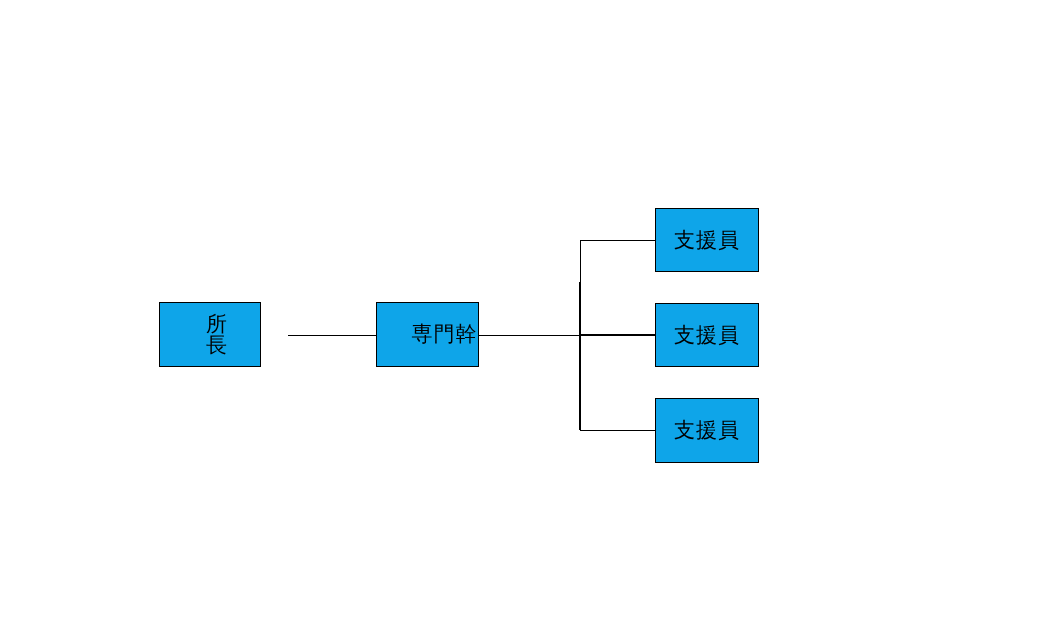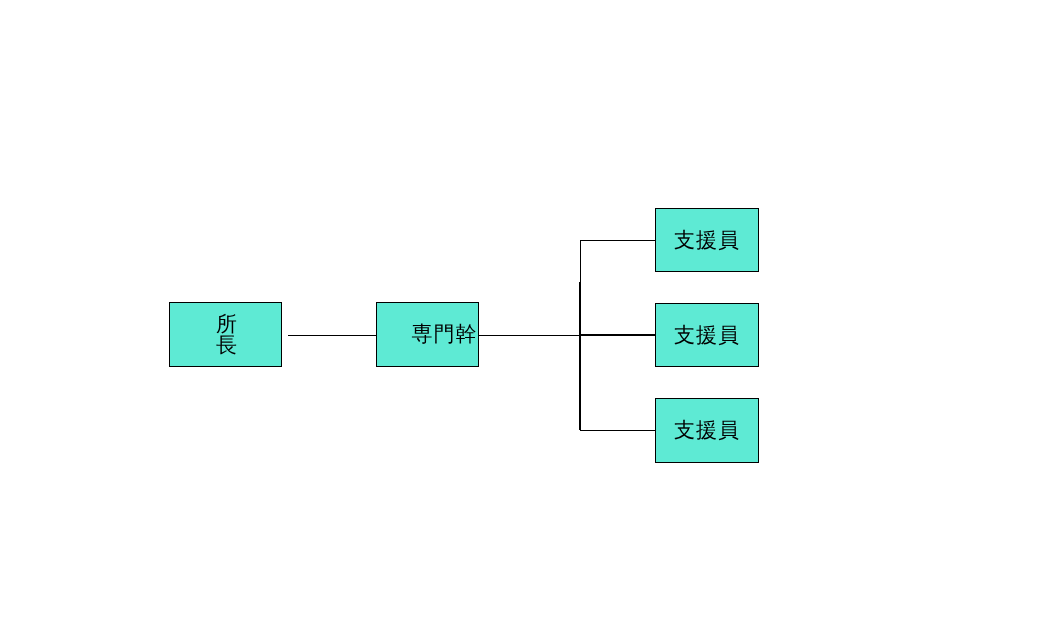--- a/index.html
+++ b/index.html
@@ -19,30 +19,30 @@
     position: absolute;
     left: 0;
     top: 0;
     width: 1058px;
     height: 621px;
   }
   .node {
     position: absolute;
     box-sizing: border-box;
     border: 1.5px solid #000000;
-    background: #5eead4;
+    background: #0ea5e9;
     display: flex;
     align-items: center;
     justify-content: center;
     color: #000000;
     font-size: 21px;
     letter-spacing: 1px;
     line-height: 1;
   }
-  .node-director        { left: 169px; top: 302px; width: 113px; height: 65px; padding-left: 46px; }
+  .node-director        { left: 159px; top: 302px; width: 102px; height: 65px; padding-left: 46px; }
   .node-specialist      { left: 376px; top: 302px; width: 103px; height: 65px; padding-left: 34px; }
   .node-support-1       { left: 655px; top: 208px; width: 104px; height: 64px; }
   .node-support-2       { left: 655px; top: 303px; width: 104px; height: 64px; }
   .node-support-3       { left: 655px; top: 398px; width: 104px; height: 65px; }
 </style>
 </head>
 <body>
 
 <div class="canvas">
 

